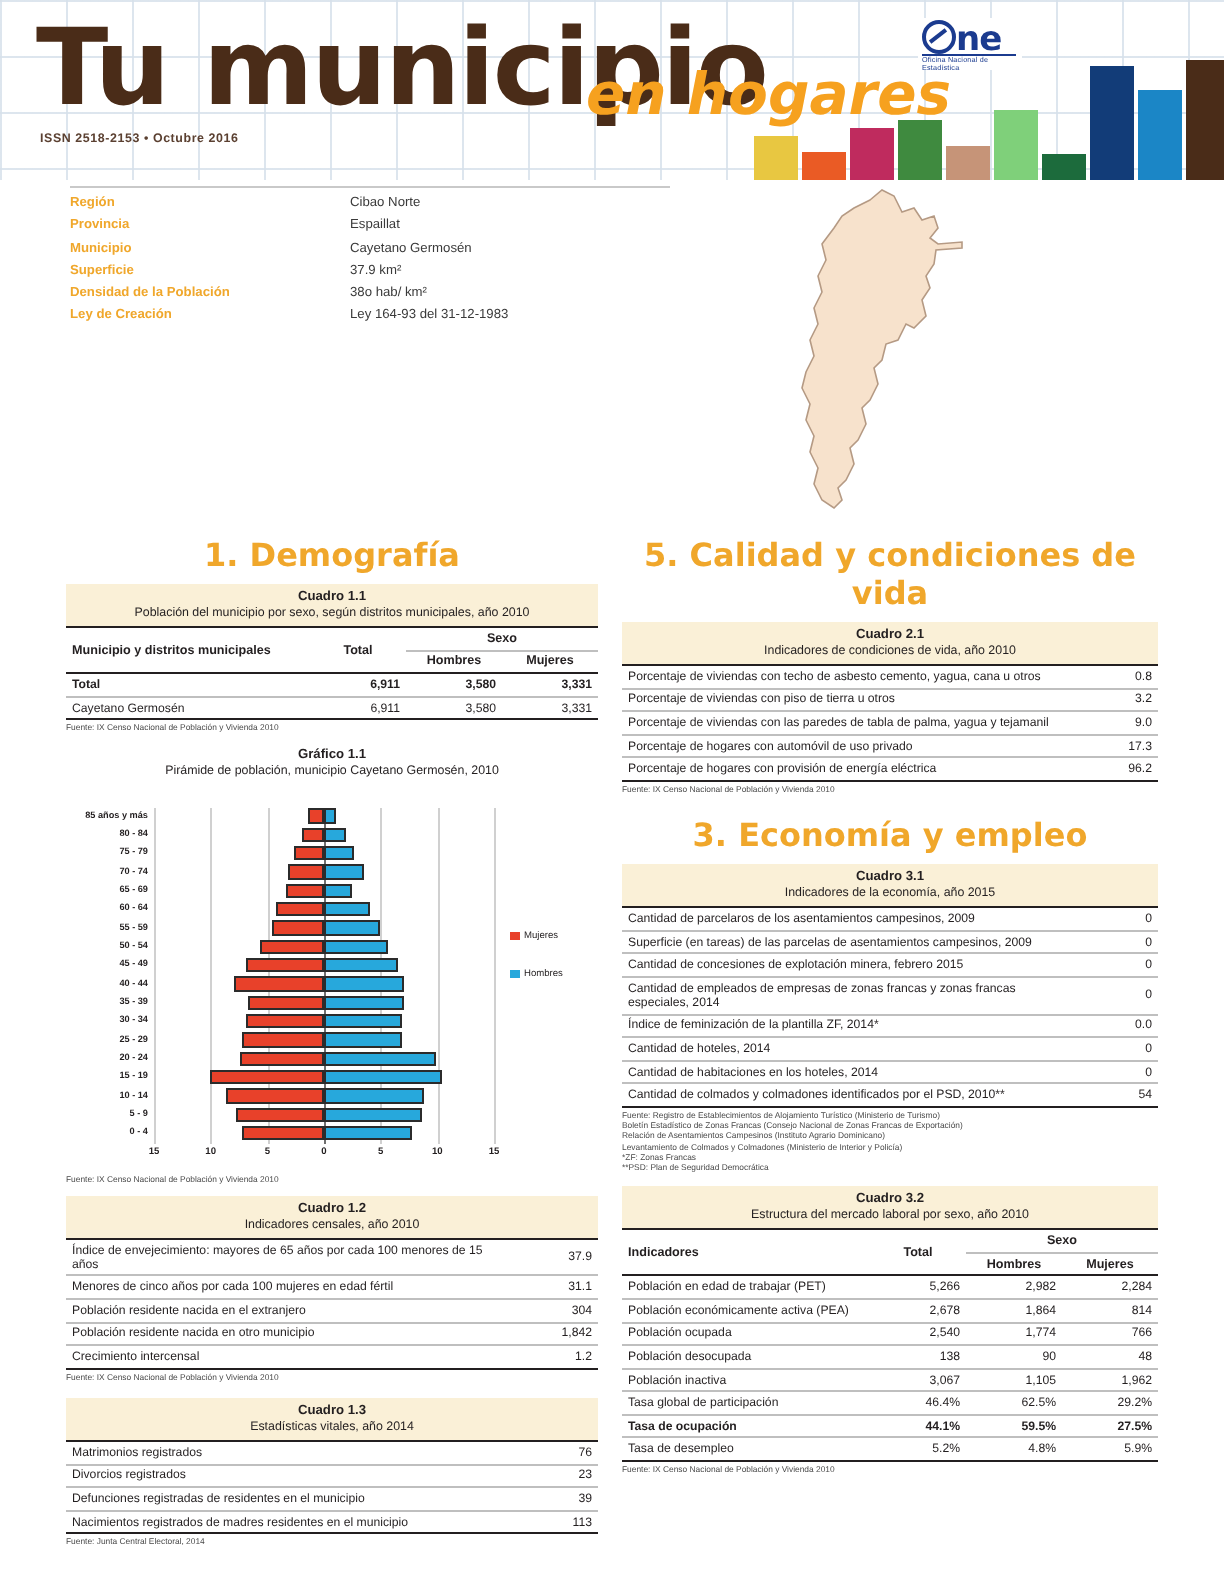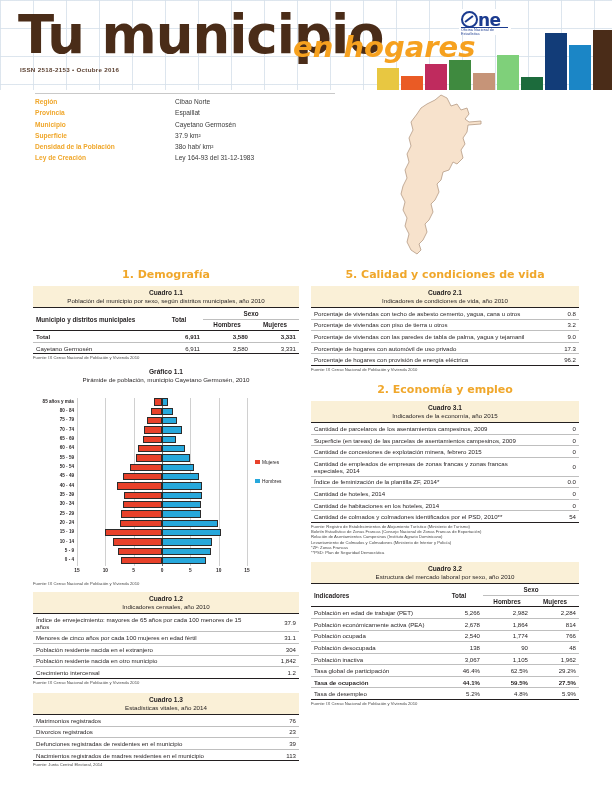--- a/index.html
+++ b/index.html
@@ -41,21 +41,21 @@
   .infobox{position:absolute;left:35px;top:96px;width:300px;}
   .inforow{display:flex;font-size:6.6px;line-height:11.3px;}
   .infolabel{width:140px;color:#f0a72b;font-weight:bold;}
   .infoval{color:#3a3a3a;}
   .infoline{position:absolute;left:35px;top:93px;width:300px;height:1px;background:#c9c9c9;}
   
   .mapwrap{position:absolute;left:395px;top:92px;width:180px;height:168px;}
   
   .colL{position:absolute;left:33px;top:268px;width:266px;}
   .colR{position:absolute;left:311px;top:268px;width:268px;}
-  .section-title{text-align:center;font-size:11px;font-weight:bold;color:#f0a72b;
+  .section-title{text-align:center;font-size:16px;font-weight:bold;color:#f0a72b;
     margin:0 0 5px 0;font-family:"DejaVu Sans", sans-serif;}
   .tbl{width:100%;border-collapse:collapse;font-size:6px;}
   .caphead{background:#faf0d7;text-align:center;padding:3px 2px 2px 2px;}
   .capt1{font-size:6.6px;font-weight:bold;color:#231f20;line-height:8px;}
   .capt2{font-size:6.2px;color:#231f20;line-height:8px;}
   th,td{padding:1.8px 3px;font-size:6.1px;color:#231f20;}
   .th-main{font-weight:bold;font-size:6.3px;}
   .bold-row td{font-weight:bold;}
   .num{text-align:right;}
   .ctr{text-align:center;}
@@ -409,21 +409,21 @@
           <td class="num" style="width: 34px;">17.3</td>
         </tr>
         <tr class="" style="border-bottom: 1px solid rgb(35, 31, 32);">
           <td>Porcentaje de hogares con provisión de energía eléctrica</td>
           <td class="num" style="width: 34px;">96.2</td>
         </tr>
       </tbody>
   </table>
   <div class="fuente">Fuente: IX Censo Nacional de Población y Vivienda 2010</div>
 
-  <div class="section-title" style="margin-top:11px">2. Economía y empleo</div>
+  <div class="section-title" style="margin-top:11px">3. Economía y empleo</div>
 
   <table class="tbl">
     <tbody>
         <tr>
           <td class="caphead" colspan="2">
       <div class="capt1">Cuadro 3.1</div>
       <div class="capt2">Indicadores de la economía, año 2015</div>
     </td>
         </tr>
     </tbody>

